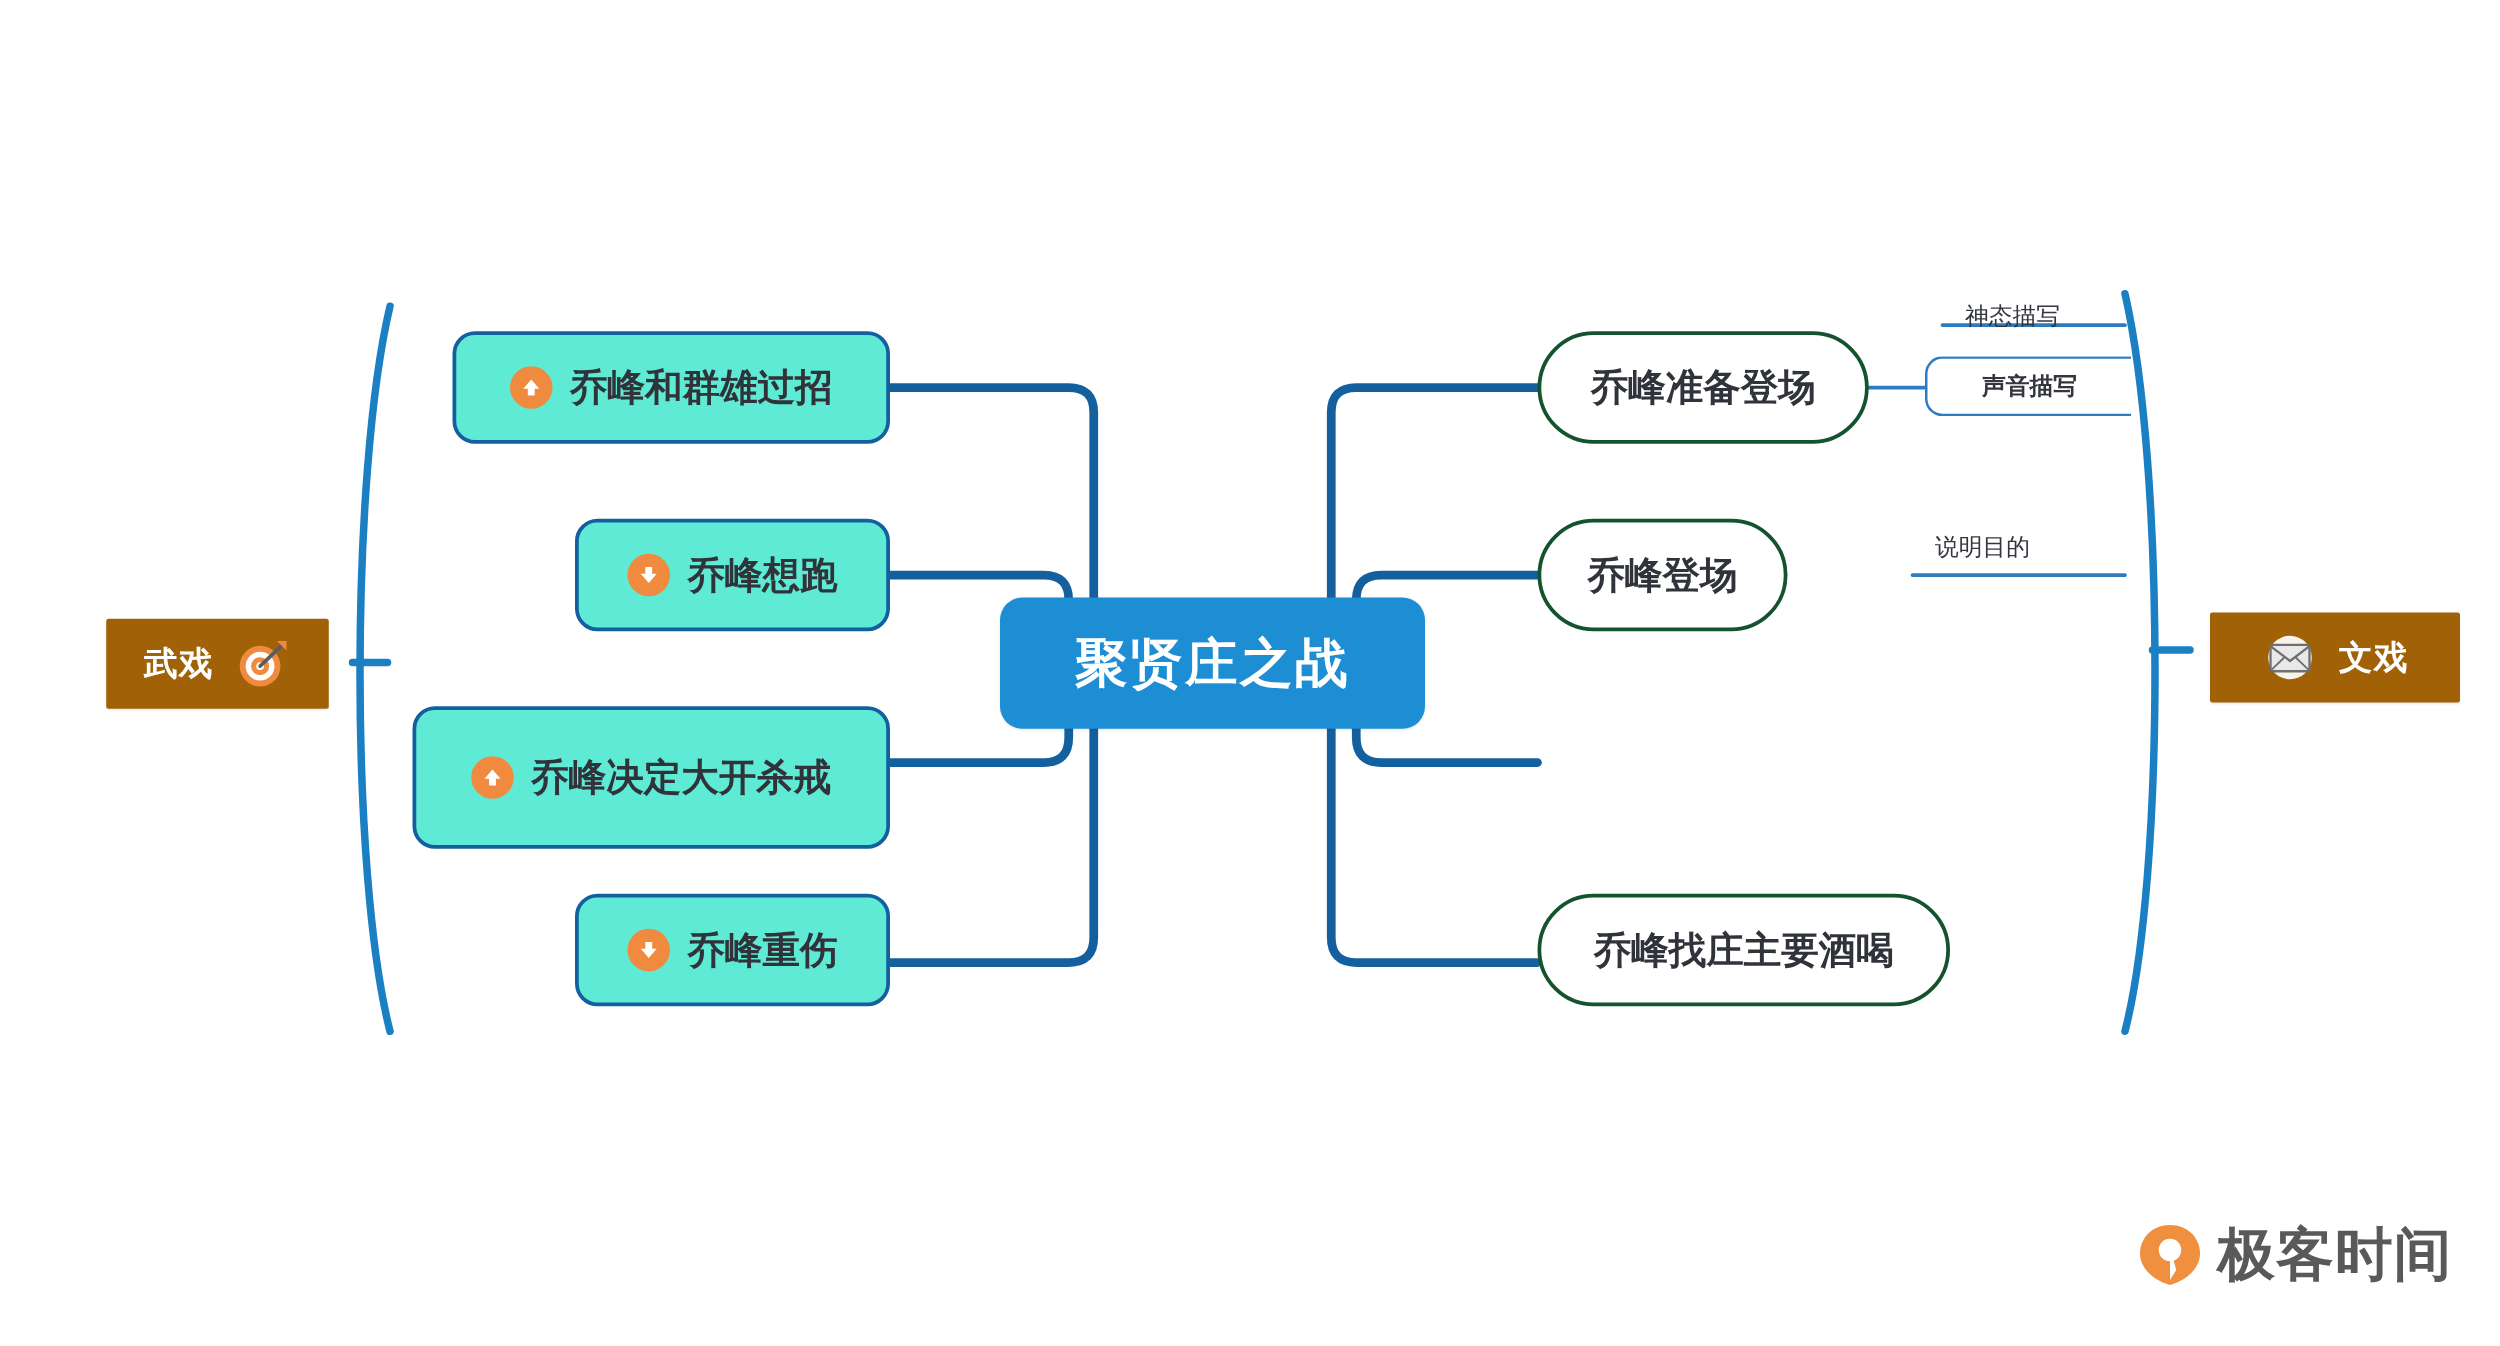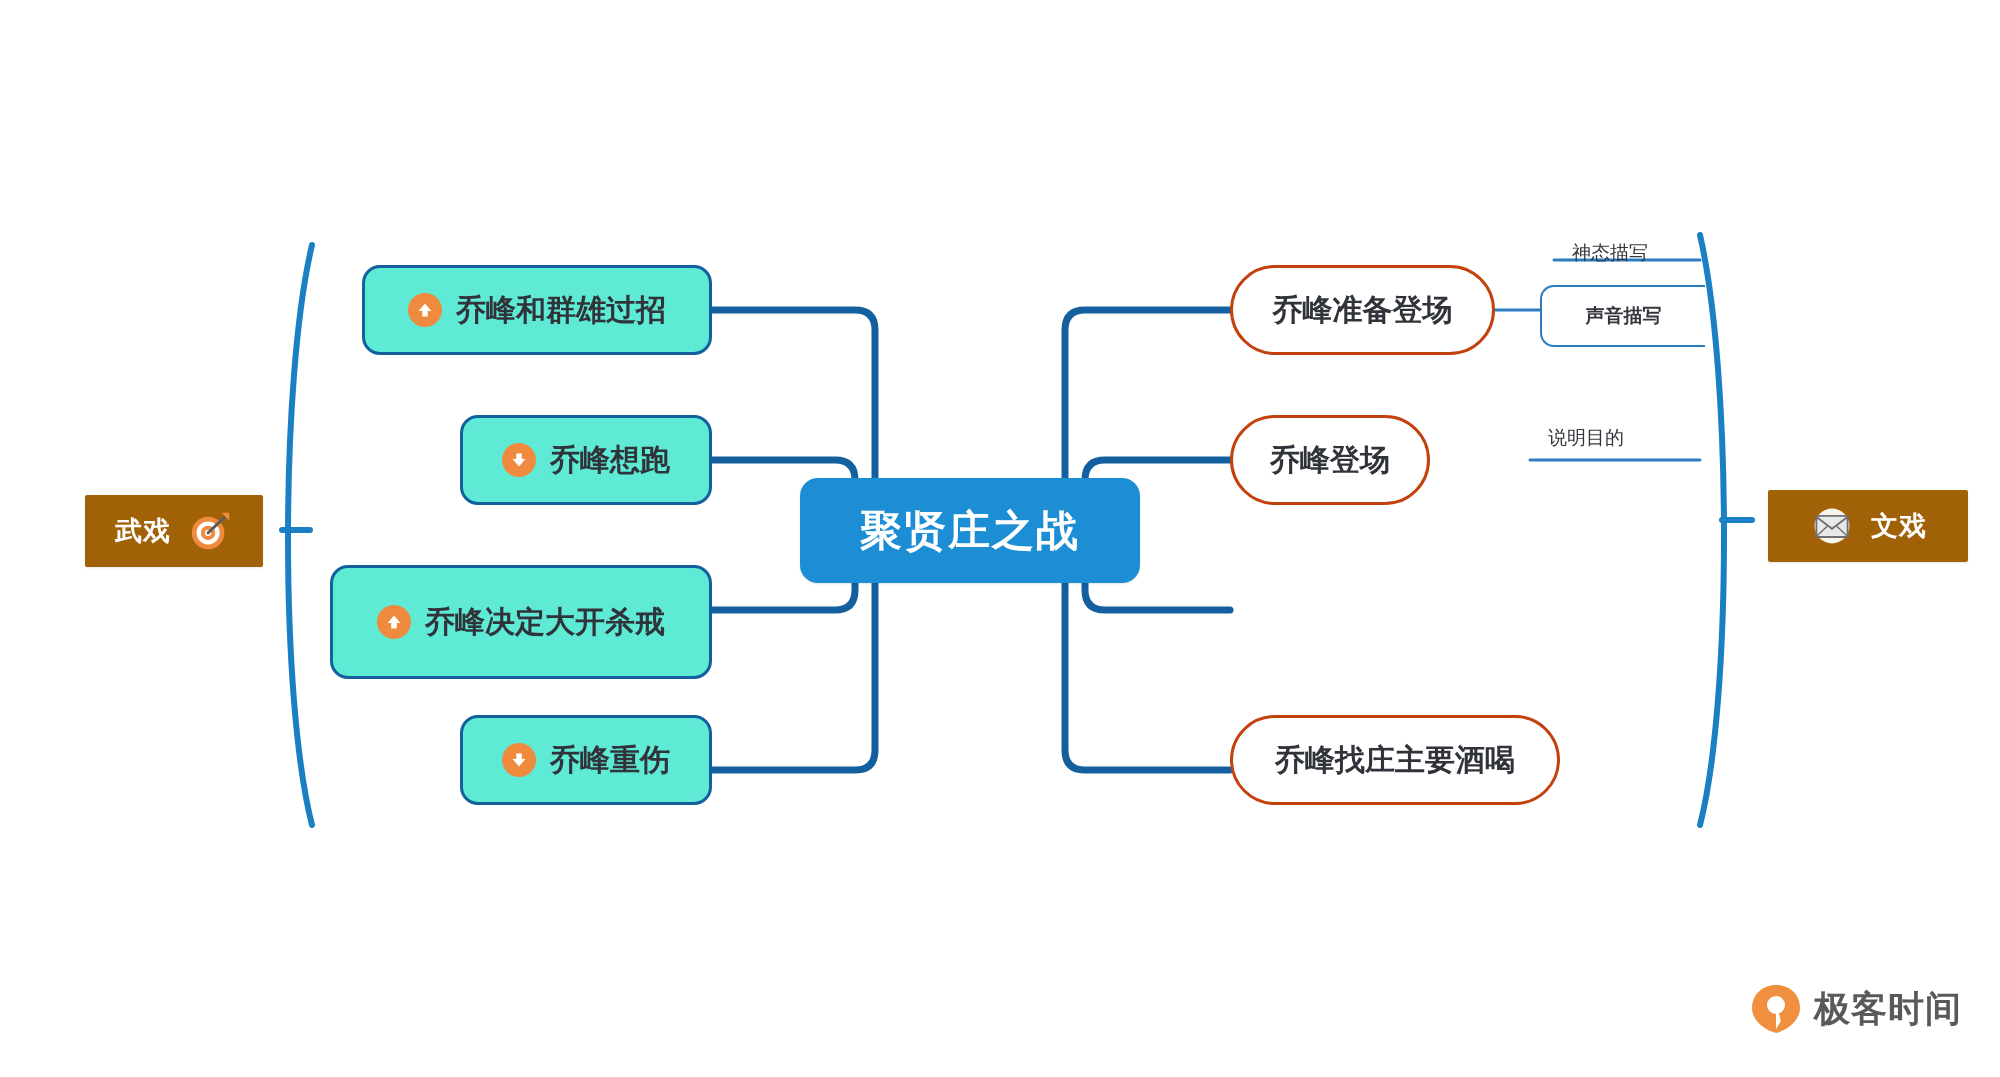--- a/index.html
+++ b/index.html
@@ -76,21 +76,21 @@
     color: #30343a;
     font-size: 30px;
     font-weight: bold;
     gap: 14px;
     padding: 0 22px;
   }
 
   
   .pill-node {
     background: #ffffff;
-    border: 3px solid #c2410c;
+    border: 3px solid #14532d;
     border-radius: 999px;
     color: #30343a;
     font-size: 30px;
     font-weight: bold;
     padding: 0 26px;
   }
 
   
   .sub-label {
     position: absolute;
@@ -146,21 +146,21 @@
   #watermark {
     position: absolute;
     right: 38px;
     bottom: 42px;
     display: flex;
     align-items: center;
     gap: 12px;
     z-index: 4;
   }
   #watermark .wm-text {
-    font-size: 36px;
+    font-size: 46px;
     font-weight: bold;
     color: #58595b;
     letter-spacing: 1px;
   }
   #watermark .wm-mark { width: 52px; height: 52px; flex: 0 0 auto; }
 </style>
 </head>
 <body>
 
 <div id="canvas">
@@ -268,21 +268,21 @@
     <span>乔峰登场</span>
   </div>
 
 
   <div class="node pill-node" style="left:1230px; top:715px; width:330px; height:90px;">
     <span>乔峰找庄主要酒喝</span>
   </div>
 
   <span class="sub-label" style="left:1572px; top:240px;">神态描写</span>
 
-  <div class="open-box" style="left:1540px; top:285px; width:165px; height:62px;">
+  <div class="open-box" style="left:1540px; top:285px; width:165px; height:48px;">
     <span>声音描写</span>
   </div>
 
   <span class="sub-label" style="left:1548px; top:425px;">说明目的</span>
 
   <div id="watermark">
     <span class="wm-mark">
       <svg viewBox="0 0 52 52" width="52" height="52">
         <path d="M26 2 C12 2 2 12 2 25 C2 36 12 46 26 50 C40 46 50 36 50 25 C50 12 40 2 26 2 Z" fill="#f0903e"></path>
         <circle cx="26" cy="22" r="9" fill="#ffffff"></circle>

